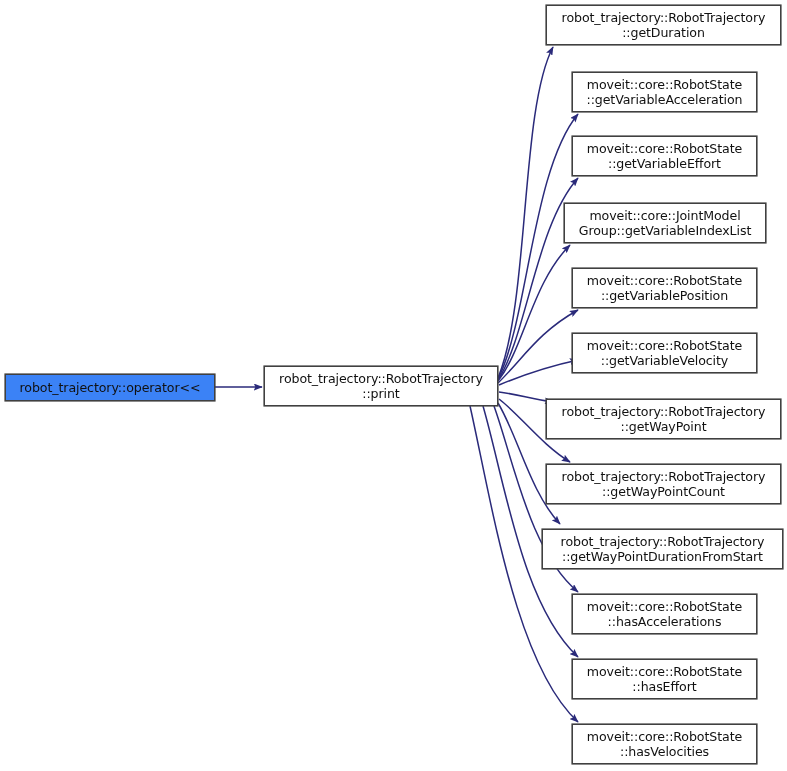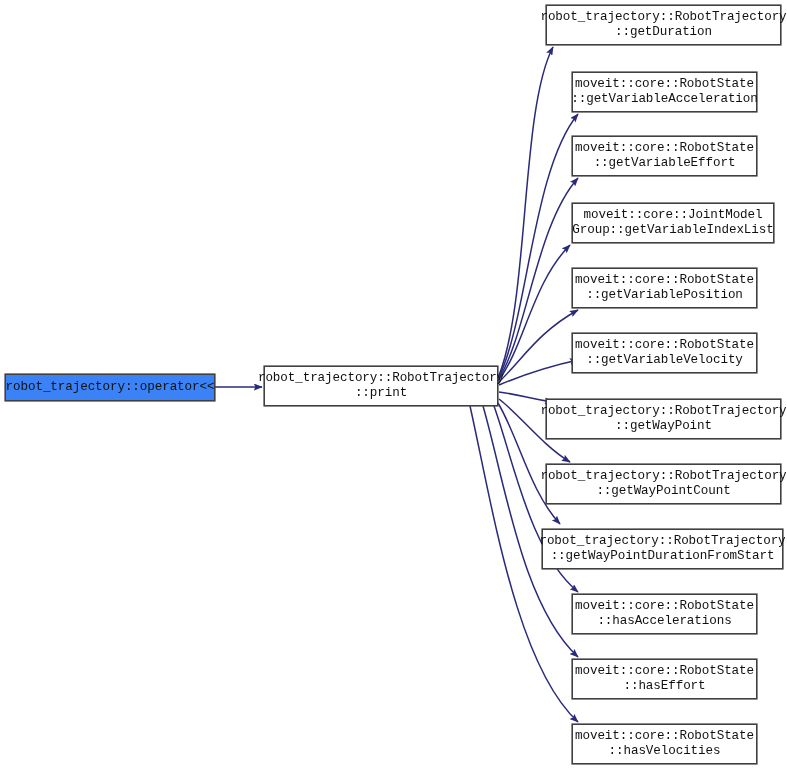--- a/index.html
+++ b/index.html
@@ -41,21 +41,20 @@
     padding: 0 3px;
     z-index: 2;
   }
   .node.highlight {
     background: #3b82f6;
     border: 1px solid #404040;
   }
   .node.thick {
     border-width: 1px;
     box-shadow: 0 0 0 0.6px #404040;
-    font-family: Liberation Mono, monospace;
   }
 </style>
 </head>
 <body>
 
 <div id="canvas" style="background: rgb(255, 255, 255);">
 
   <svg id="edge-layer" viewBox="0 0 787 771" xmlns="http://www.w3.org/2000/svg">
     <defs>
       <marker id="arrow" markerWidth="9" markerHeight="7" refX="8.2" refY="3.5" orient="auto" markerUnits="userSpaceOnUse">
@@ -82,21 +81,21 @@
   <div id="node-layer">
       <div class="node thick highlight" style="left: 5px; top: 374px; width: 210px; height: 27px; border-color: rgb(64, 64, 64); color: rgb(17, 17, 17);">robot_trajectory::operator&lt;&lt;</div>
       <div class="node thick" style="left: 264px; top: 366px; width: 234px; height: 40px; border-color: rgb(64, 64, 64); color: rgb(17, 17, 17); background: rgb(255, 255, 255);">robot_trajectory::RobotTrajectory
 ::print</div>
       <div class="node thick" style="left: 546px; top: 5px; width: 235px; height: 40px; border-color: rgb(64, 64, 64); color: rgb(17, 17, 17); background: rgb(255, 255, 255);">robot_trajectory::RobotTrajectory
 ::getDuration</div>
       <div class="node thick" style="left: 572px; top: 72px; width: 185px; height: 40px; border-color: rgb(64, 64, 64); color: rgb(17, 17, 17); background: rgb(255, 255, 255);">moveit::core::RobotState
 ::getVariableAcceleration</div>
       <div class="node thick" style="left: 572px; top: 136px; width: 185px; height: 40px; border-color: rgb(64, 64, 64); color: rgb(17, 17, 17); background: rgb(255, 255, 255);">moveit::core::RobotState
 ::getVariableEffort</div>
-      <div class="node thick" style="left: 564px; top: 203px; width: 202px; height: 40px; border-color: rgb(64, 64, 64); color: rgb(17, 17, 17); background: rgb(255, 255, 255); margin-left: 8px;">moveit::core::JointModel
+      <div class="node thick" style="left: 564px; top: 203px; width: 202px; height: 40px; border-color: rgb(64, 64, 64); color: rgb(17, 17, 17); background: rgb(255, 255, 255);">moveit::core::JointModel
 Group::getVariableIndexList</div>
       <div class="node thick" style="left: 572px; top: 268px; width: 185px; height: 40px; border-color: rgb(64, 64, 64); color: rgb(17, 17, 17); background: rgb(255, 255, 255);">moveit::core::RobotState
 ::getVariablePosition</div>
       <div class="node thick" style="left: 572px; top: 333px; width: 185px; height: 40px; border-color: rgb(64, 64, 64); color: rgb(17, 17, 17); background: rgb(255, 255, 255);">moveit::core::RobotState
 ::getVariableVelocity</div>
       <div class="node thick" style="left: 546px; top: 399px; width: 235px; height: 40px; border-color: rgb(64, 64, 64); color: rgb(17, 17, 17); background: rgb(255, 255, 255);">robot_trajectory::RobotTrajectory
 ::getWayPoint</div>
       <div class="node thick" style="left: 546px; top: 464px; width: 235px; height: 40px; border-color: rgb(64, 64, 64); color: rgb(17, 17, 17); background: rgb(255, 255, 255);">robot_trajectory::RobotTrajectory
 ::getWayPointCount</div>
       <div class="node thick" style="left: 542px; top: 529px; width: 241px; height: 40px; border-color: rgb(64, 64, 64); color: rgb(17, 17, 17); background: rgb(255, 255, 255);">robot_trajectory::RobotTrajectory

